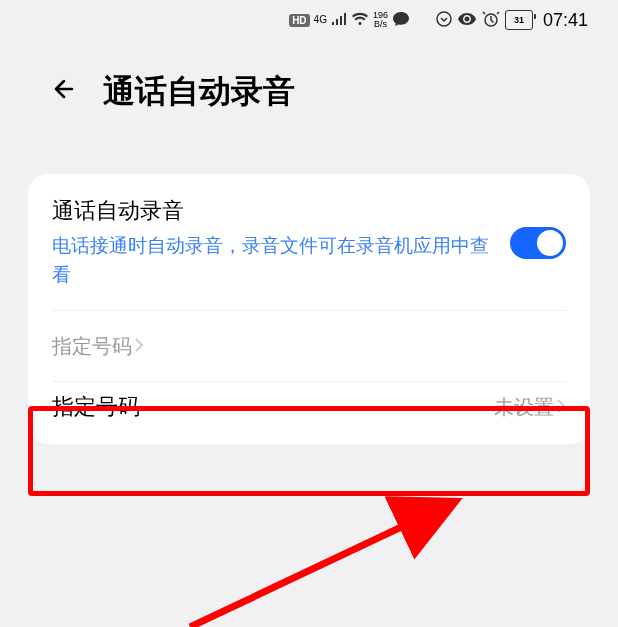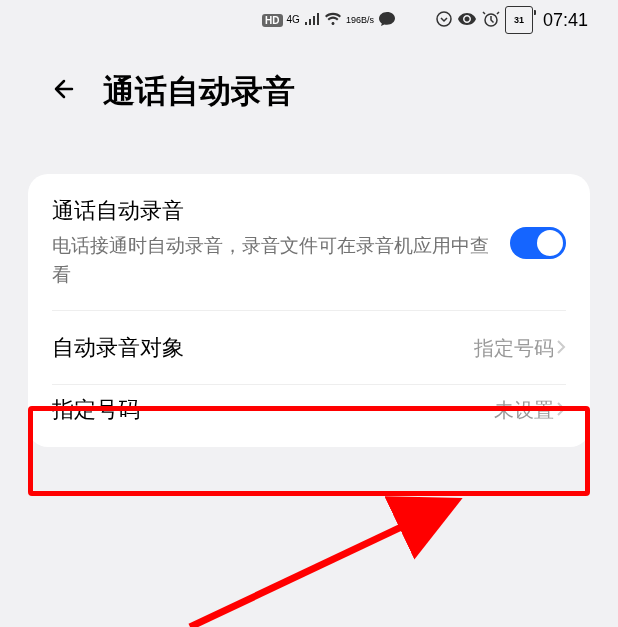--- a/index.html
+++ b/index.html
@@ -14,21 +14,21 @@
       font-family: -apple-system, BlinkMacSystemFont, "Segoe UI", sans-serif;
       position: relative;
       overflow: hidden;
     }
     .status-bar {
       height: 40px;
       display: flex;
       align-items: center;
       justify-content: flex-end;
       padding: 0 30px;
-      gap: 20px;
+      gap: 6px;
       font-size: 14px;
       color: #000;
     }
     .status-group-left {
       display: flex;
       align-items: center;
       gap: 4px;
       margin-right: 20px;
     }
     .status-group-right {
@@ -46,31 +46,32 @@
     }
     .signal-text {
       font-size: 10px;
       font-weight: normal;
       line-height: 1;
     }
     .net-speed {
       font-size: 9px;
       line-height: 1;
       display: flex;
+      flex-direction: column;
       align-items: center;
     }
     .time {
       font-size: 18px;
       font-weight: 400;
       margin-left: 5px;
     }
     .battery {
       position: relative;
       width: 28px;
-      height: 28px;
+      height: 20px;
       border: 1.5px solid #333;
       border-radius: 3px;
       display: flex;
       align-items: center;
       justify-content: center;
       font-size: 9px;
       font-weight: bold;
     }
     .battery::after {
       content: '';
@@ -122,21 +123,21 @@
     .setting-text {
       flex: 1;
     }
     .setting-title {
       font-size: 22px;
       color: #000;
       font-weight: 500;
     }
     .setting-desc {
       font-size: 19px;
-      color: #737373;
+      color: #3b82f6;
       margin-top: 6px;
       line-height: 1.5;
     }
     .setting-value {
       font-size: 20px;
       color: #999;
       display: flex;
       align-items: center;
       gap: 2px;
     }
@@ -242,23 +243,20 @@
 <div class="settings-card">
   <div class="setting-row">
     <div class="setting-text">
       <div class="setting-title">通话自动录音</div>
       <div class="setting-desc">电话接通时自动录音，录音文件可在录音机应用中查看</div>
     </div>
     <div class="toggle"></div>
   </div>
 
   <div class="setting-row">
-    <div class="setting-text">
-      <div class="setting-title">自动录音对象</div>
-    </div>
     <div class="setting-value">
       <span>指定号码</span>
       <span class="chevron">
         <svg width="10" height="16" viewBox="0 0 10 16">
             <path d="M2 2l6 6-6 6" fill="none" stroke="#ccc" stroke-width="2"></path>
           </svg>
       </span>
     </div>
   </div>
 

